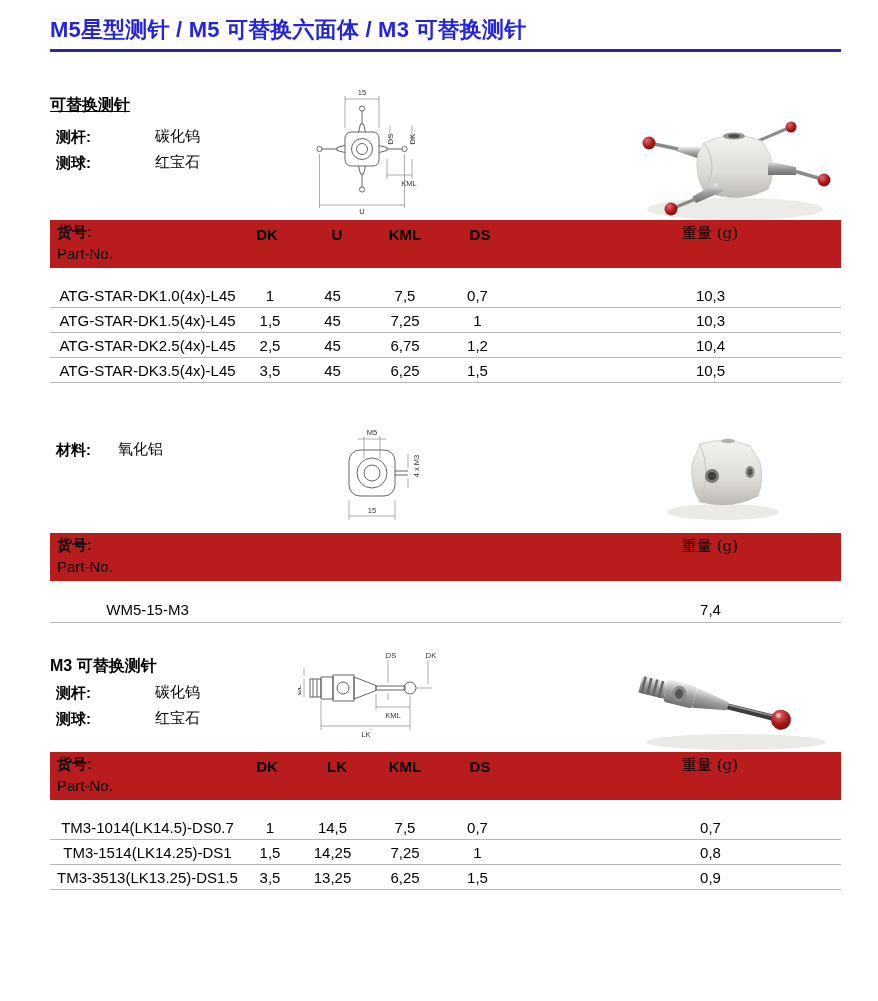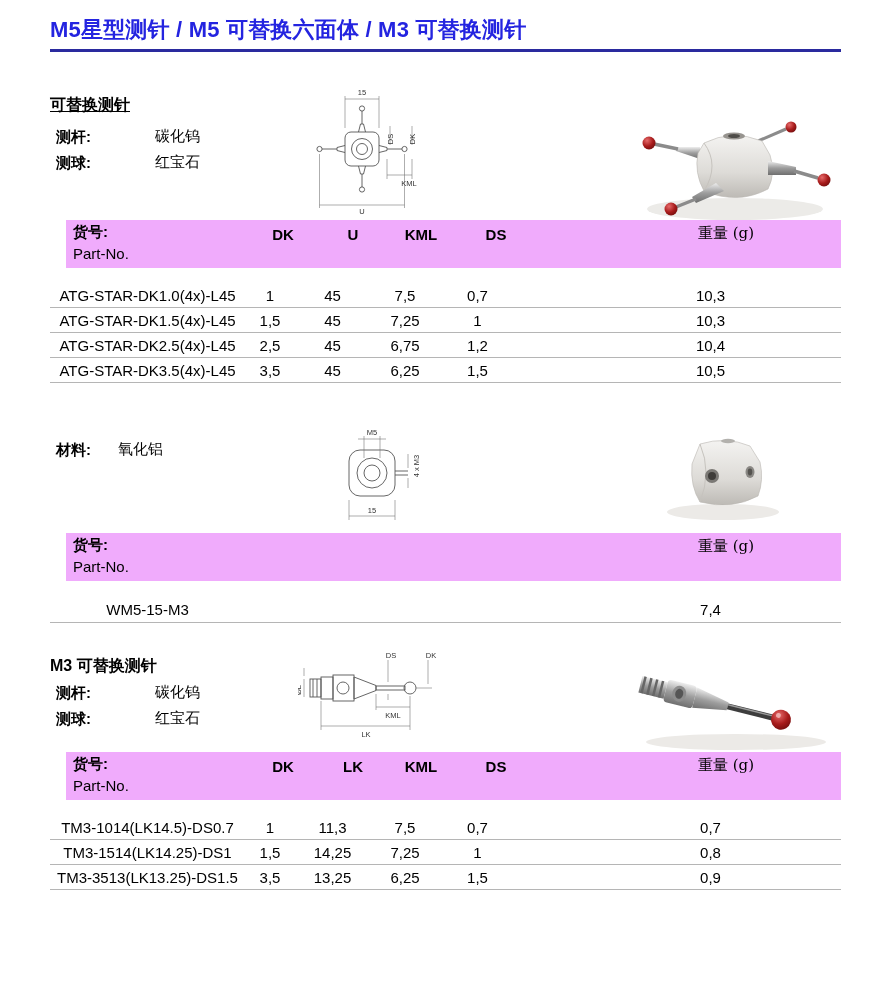--- a/index.html
+++ b/index.html
@@ -12,21 +12,21 @@
     padding-bottom:4px; border-bottom:3px solid #2a2a9e; }
 
   
   .sec-head { position:absolute; left:50px; font-size:16px; font-weight:bold; color:#000; }
   .sec-head.u { text-decoration:underline; }
   .spec-label { position:absolute; left:56px; font-size:15px; font-weight:bold; }
   .spec-value { position:absolute; left:155px; font-size:15px; font-family:"DejaVu Serif", serif; }
 
   
   .tbl { position:absolute; left:50px; width:791px; }
-  .tbl-head { position:relative; height:48px; background:#f0abfc;margin-left:16px; }
+  .tbl-head { position:relative; height:48px; background:#b91c1c; }
   .lbl-part { position:absolute; left:7px; top:3px; font-size:15px; font-weight:bold; }
   .lbl-part-sub { position:absolute; left:7px; top:25px; font-size:15px; }
   .colhead { position:absolute; top:6px; font-size:15px; font-weight:bold; transform:translateX(-50%); }
   .ch-1 { left:217px; } .ch-2 { left:287px; } .ch-3 { left:355px; } .ch-4 { left:430px; }
   .lbl-weight { position:absolute; left:660px; top:4px; transform:translateX(-50%);
     font-size:15px; font-family:"DejaVu Serif", serif; }
 
   table.rows { border-collapse:collapse; width:791px; margin-top:15px; table-layout:fixed; }
   table.rows td { height:24px; border-bottom:1px solid #b5b5b5; font-size:15px;
     padding:0; vertical-align:middle; overflow:hidden; white-space:nowrap; }
@@ -340,21 +340,21 @@
           <col style="width:75px">
           <col style="width:70px">
           <col style="width:75px">
           <col style="width:65px">
           <col style="width:261px">
         </colgroup>
       <tbody>
           <tr>
             <td class="col-part">TM3-1014(LK14.5)-DS0.7</td>
             <td class="col-dk">1</td>
-            <td class="col-lk">11,3</td>
+            <td class="col-lk">14,5</td>
             <td class="col-kml">7,5</td>
             <td class="col-ds">0,7</td>
             <td class="col-spacer"></td>
             <td class="col-weight">0,7</td>
           </tr>
           <tr>
             <td class="col-part">TM3-1514(LK14.25)-DS1</td>
             <td class="col-dk">1,5</td>
             <td class="col-lk">14,25</td>
             <td class="col-kml">7,25</td>

